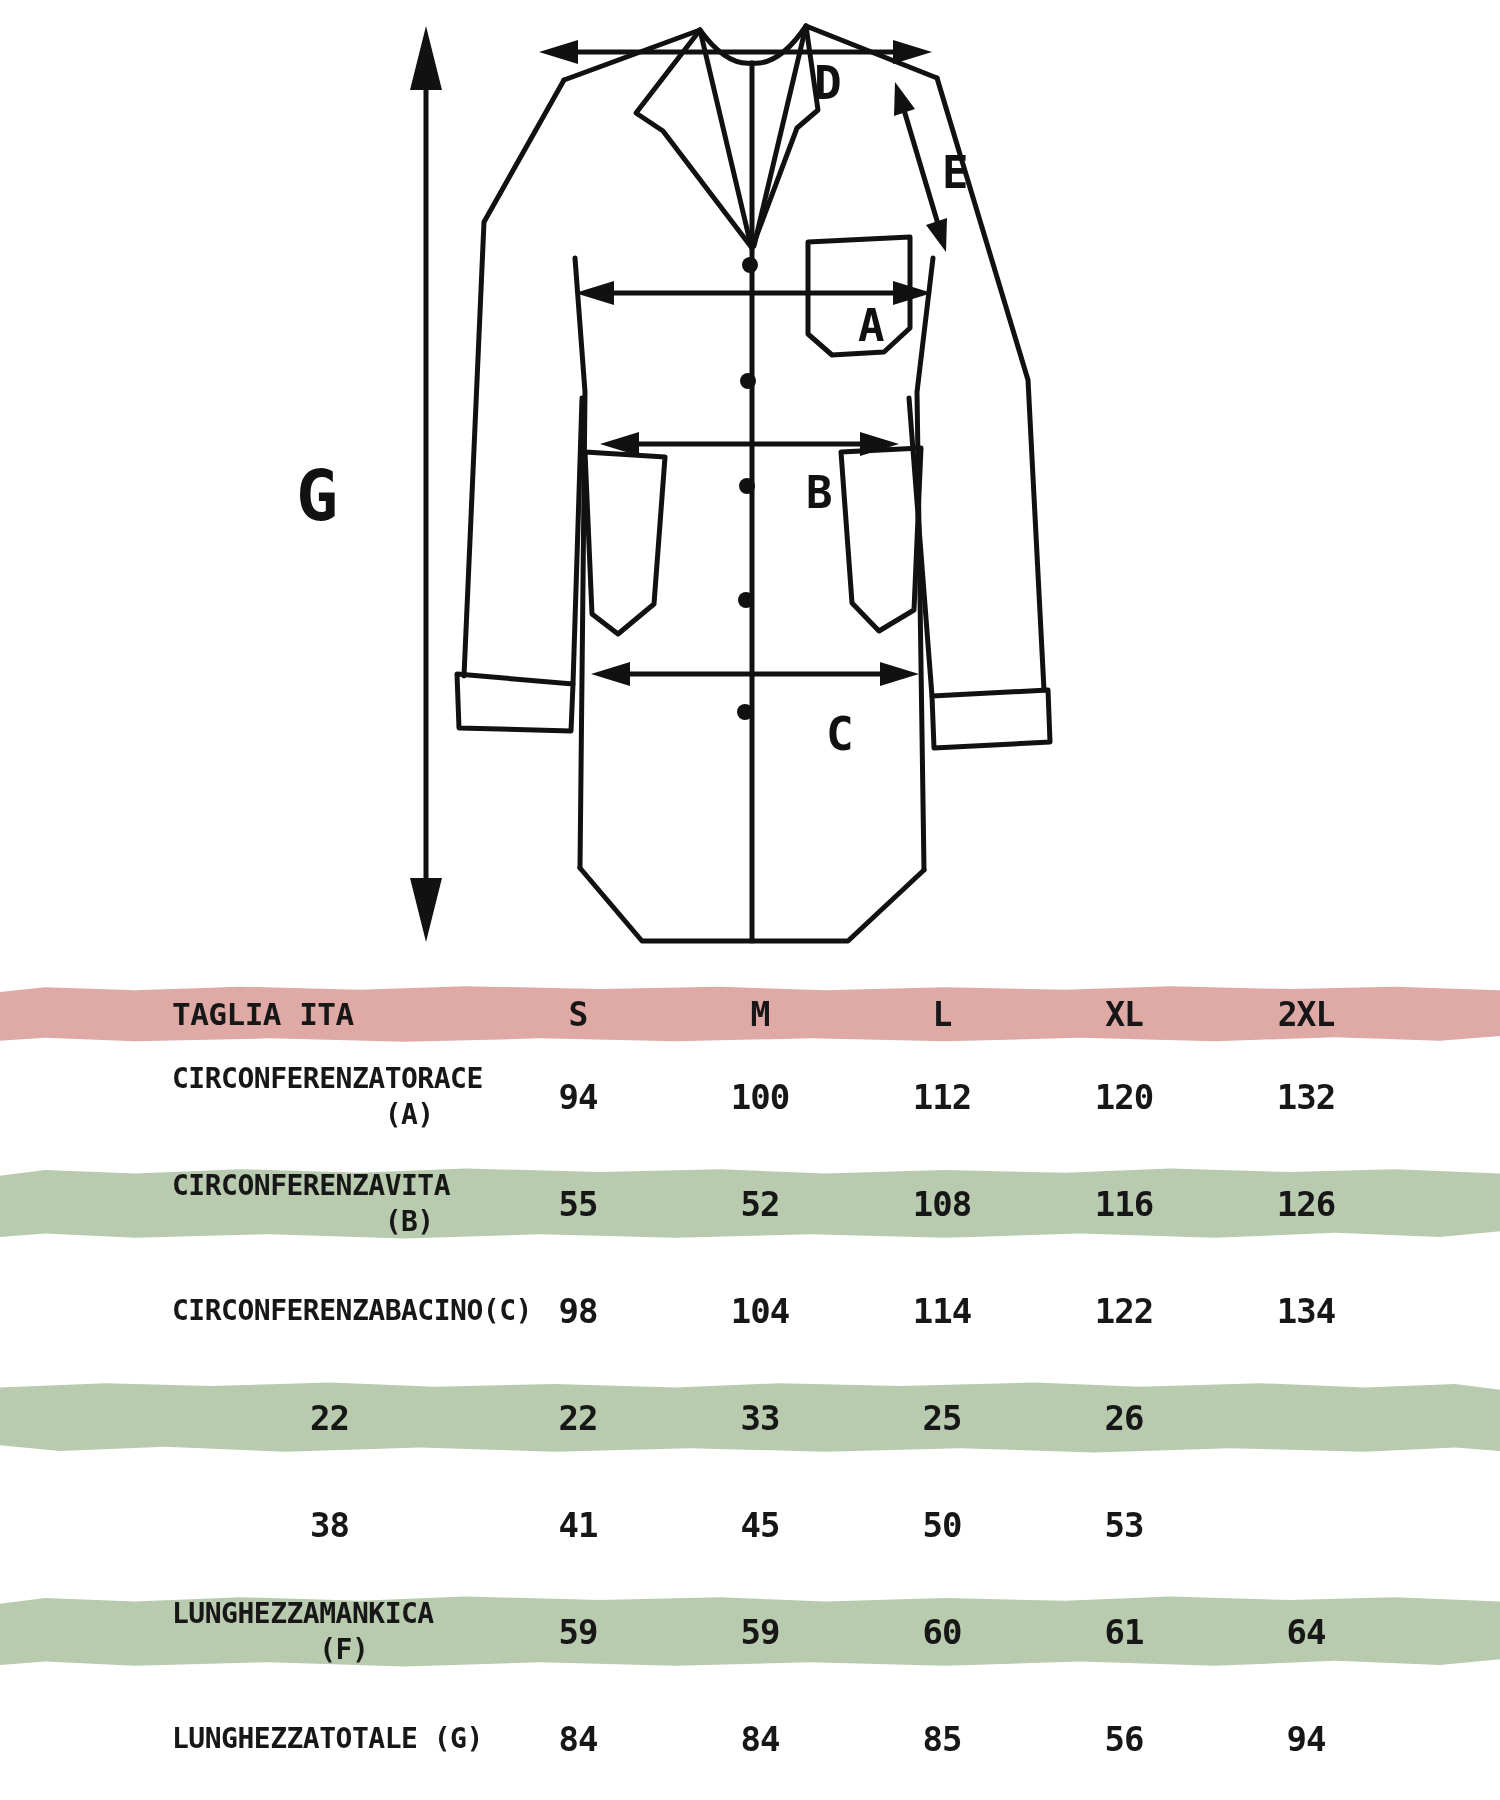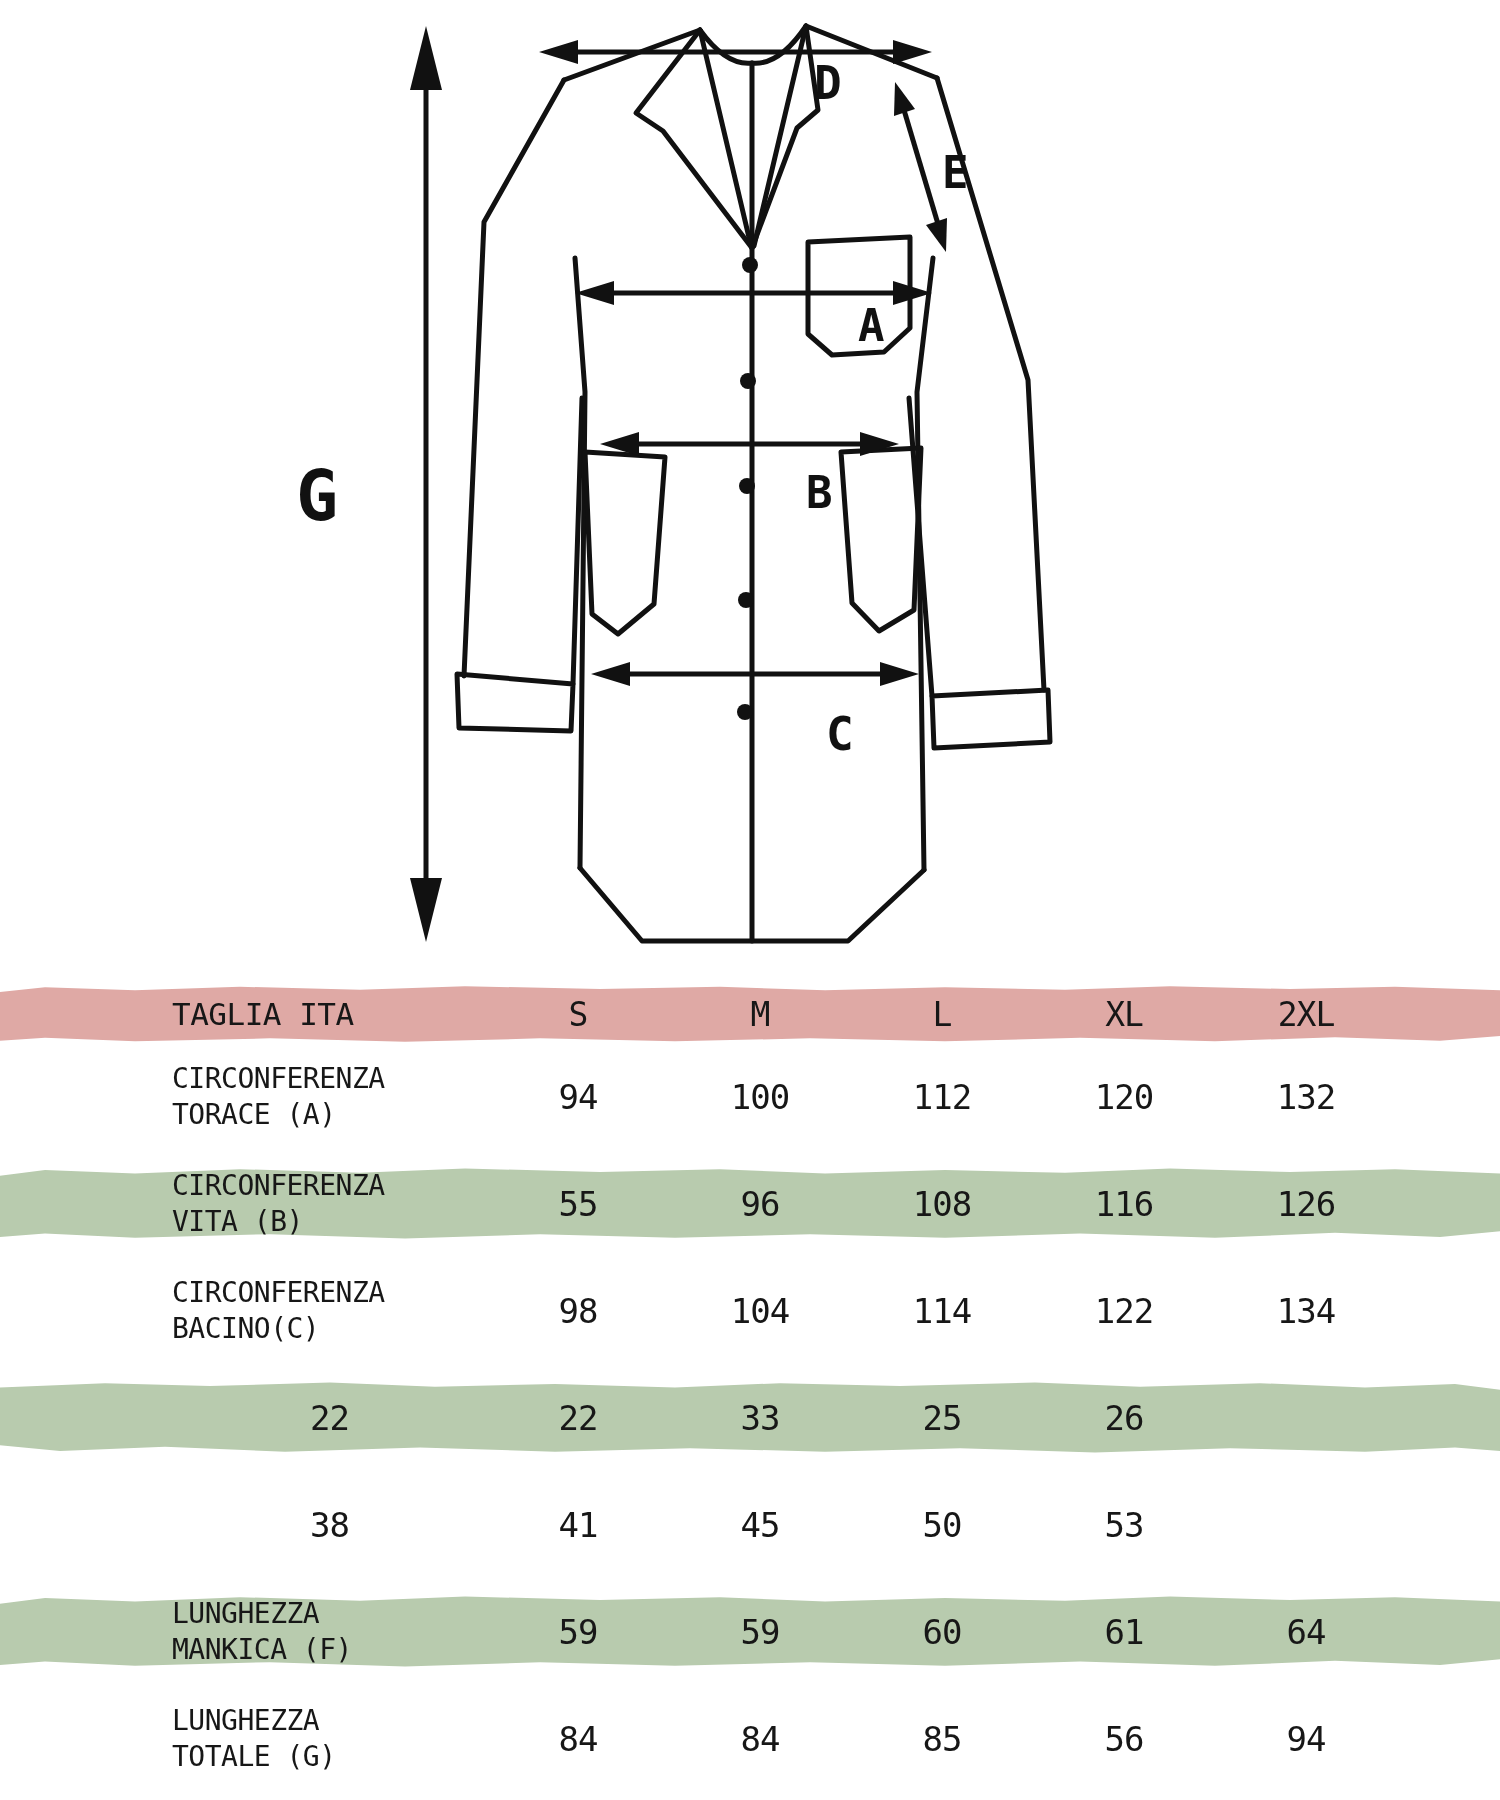--- a/index.html
+++ b/index.html
@@ -19,24 +19,24 @@
   .trow.thead{height:58px;}
   .band{
     position:absolute;left:0;right:0;z-index:0;
     clip-path:polygon(0% 12%,3% 4%,9% 9%,16% 3%,24% 8%,31% 2%,40% 7%,48% 3%,55% 9%,63% 4%,71% 8%,78% 2%,86% 7%,93% 3%,100% 9%,100% 88%,96% 96%,89% 90%,81% 97%,72% 91%,63% 97%,54% 92%,45% 97%,36% 92%,27% 98%,18% 92%,9% 97%,3% 91%,0% 96%);
   }
   .thead .band{top:0;bottom:0;background:#dfa9a5;}
   .trow.green .band{top:17px;bottom:17px;background:#b8cbae;}
   .trow.alt .band{transform:scaleX(-1);}
   .cell{
     position:relative;z-index:1;display:flex;align-items:center;justify-content:center;
-    font-weight:normal;font-size:34px;letter-spacing:-1px;
+    font-weight:bold;font-size:34px;letter-spacing:-1px;
   }
   .cell.lbl{
-    justify-content:flex-start;flex-direction:column;align-items:flex-start;
+    justify-content:flex-start;align-items:flex-start;
     font-size:28px;line-height:36px;letter-spacing:-0.5px;
   }
   .thead .cell{font-size:33px;}
   .thead .cell.lbl{font-size:31px;flex-direction:row;}
 </style>
 </head>
 <body>
 
 <div class="page">
 
@@ -141,21 +141,21 @@
       <div class="cell">132</div>
     </div>
 
     <div class="trow green">
       <div class="band"></div>
       <div class="cell lbl">
         <div>CIRCONFERENZA</div>
         <div>VITA (B)</div>
       </div>
       <div class="cell">55</div>
-      <div class="cell">96</div>
+      <div class="cell">52</div>
       <div class="cell">108</div>
       <div class="cell">116</div>
       <div class="cell">126</div>
     </div>
 
     <div class="trow">
       <div class="cell lbl">
         <div>CIRCONFERENZA</div>
         <div>BACINO(C)</div>
       </div>

